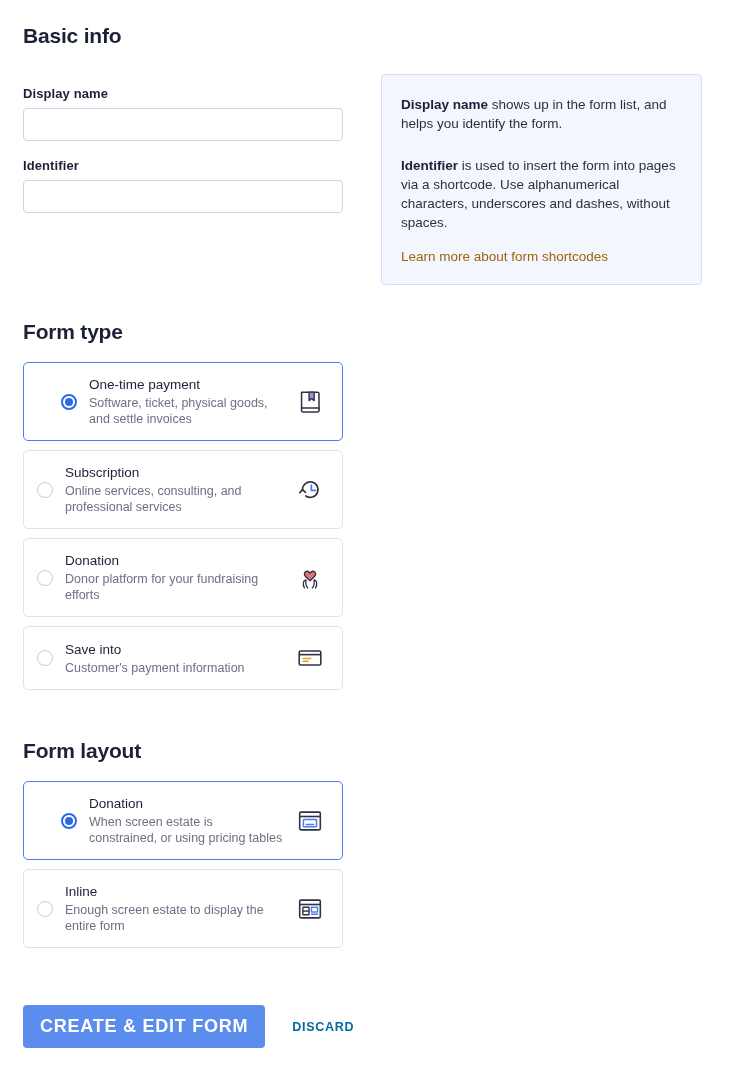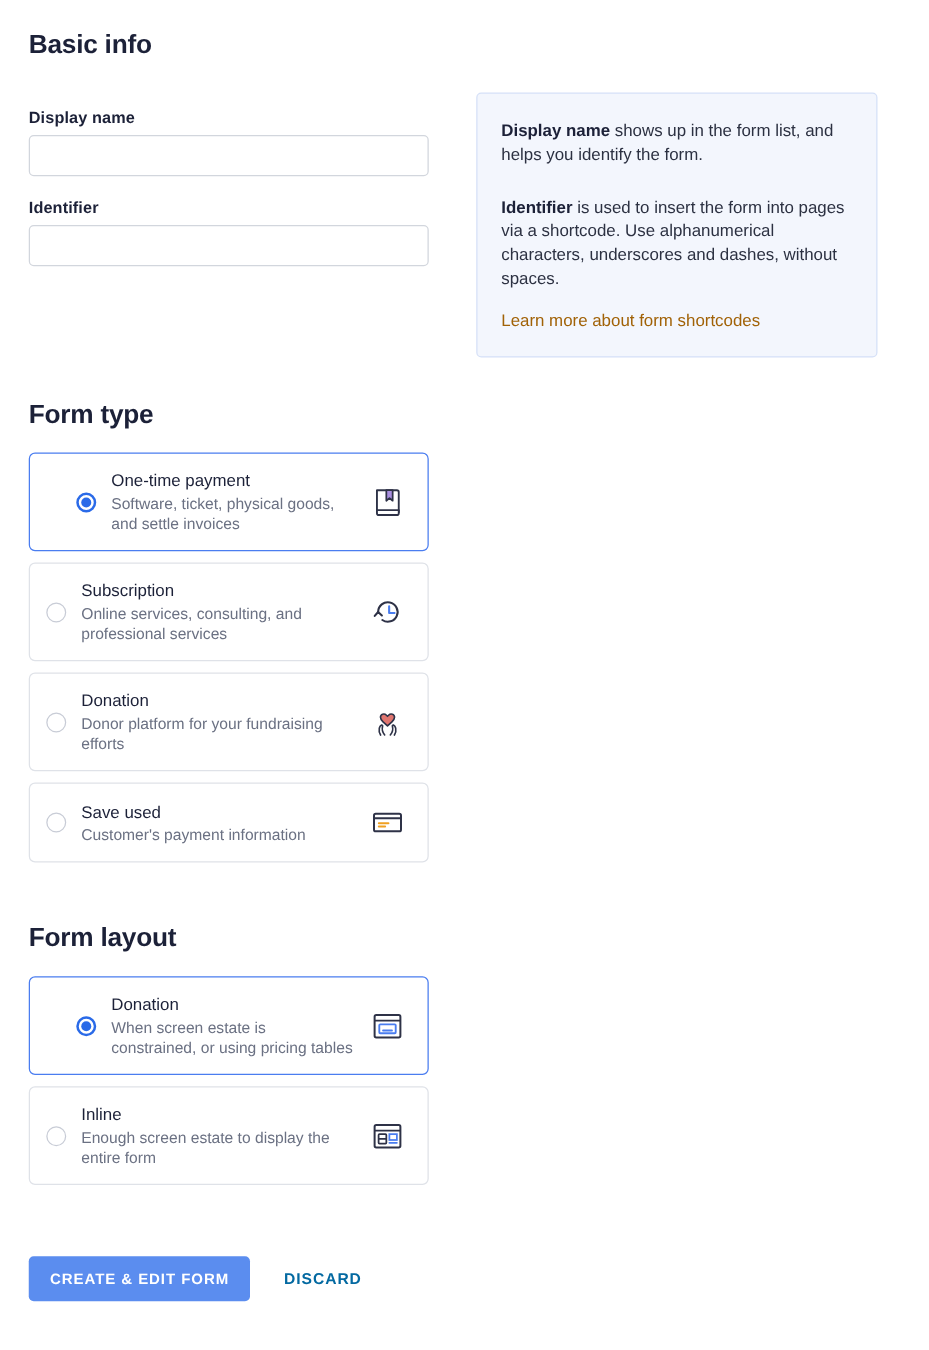--- a/index.html
+++ b/index.html
@@ -173,21 +173,21 @@
     display: flex;
     align-items: center;
   }
 
   .btn-primary {
     background: #5b8def;
     color: #ffffff;
     border: none;
     border-radius: 4px;
     font-family: "Liberation Sans", sans-serif;
-    font-size: 12px;
+    font-size: 18px;
     font-weight: 700;
     letter-spacing: 0.75px;
     padding: 11px 17px;
     cursor: pointer;
   }
 
   .btn-text {
     background: transparent;
     border: none;
     color: #0369a1;
@@ -277,21 +277,21 @@
           <path d="M16 13.9l-.9-.9c-1.9-1.9-5.1-1-5.1 1.8 0 1.5 1 2.7 2.2 3.8l3.8 3.5 3.8-3.5c1.2-1.1 2.2-2.3 2.2-3.8 0-2.8-3.2-3.7-5.1-1.8l-.9.9z" transform="translate(0,-3.2)" fill="#e0756f" stroke="#2e3247" stroke-width="1.4" stroke-linejoin="round"></path>
           <path d="M13.6 26.6c-.9-1.1-1.6-2.3-1.9-3.6-.3-1.4-.2-2.7.1-3.8.2-.7-.3-1.2-.9-1-.9.4-1.6 1.3-1.9 2.7-.4 1.9 0 4 1.1 5.8" fill="none" stroke="#2e3247" stroke-width="1.4" stroke-linecap="round" stroke-linejoin="round"></path>
           <path d="M18.4 26.6c.9-1.1 1.6-2.3 1.9-3.6.3-1.4.2-2.7-.1-3.8-.2-.7.3-1.2.9-1 .9.4 1.6 1.3 1.9 2.7.4 1.9 0 4-1.1 5.8" fill="none" stroke="#2e3247" stroke-width="1.4" stroke-linecap="round" stroke-linejoin="round"></path>
         </svg>
       </div>
     </div>
 
     <div class="card">
       <div class="radio"></div>
       <div class="card-text">
-        <div class="card-title">Save used</div>
+        <div class="card-title">Save into</div>
         <div class="card-desc">Customer's payment information</div>
       </div>
       <div class="card-icon">
         <svg width="30" height="30" viewBox="0 0 32 32">
           <rect x="4.5" y="8.5" width="23" height="15" rx="1.4" fill="#ffffff" stroke="#2e3247" stroke-width="1.7"></rect>
           <path d="M4.5 12.4h23" fill="none" stroke="#2e3247" stroke-width="1.7"></path>
           <path d="M8.6 16.6h8.2M8.6 19.4h5.4" fill="none" stroke="#f0a020" stroke-width="1.7" stroke-linecap="round"></path>
         </svg>
       </div>
     </div>

